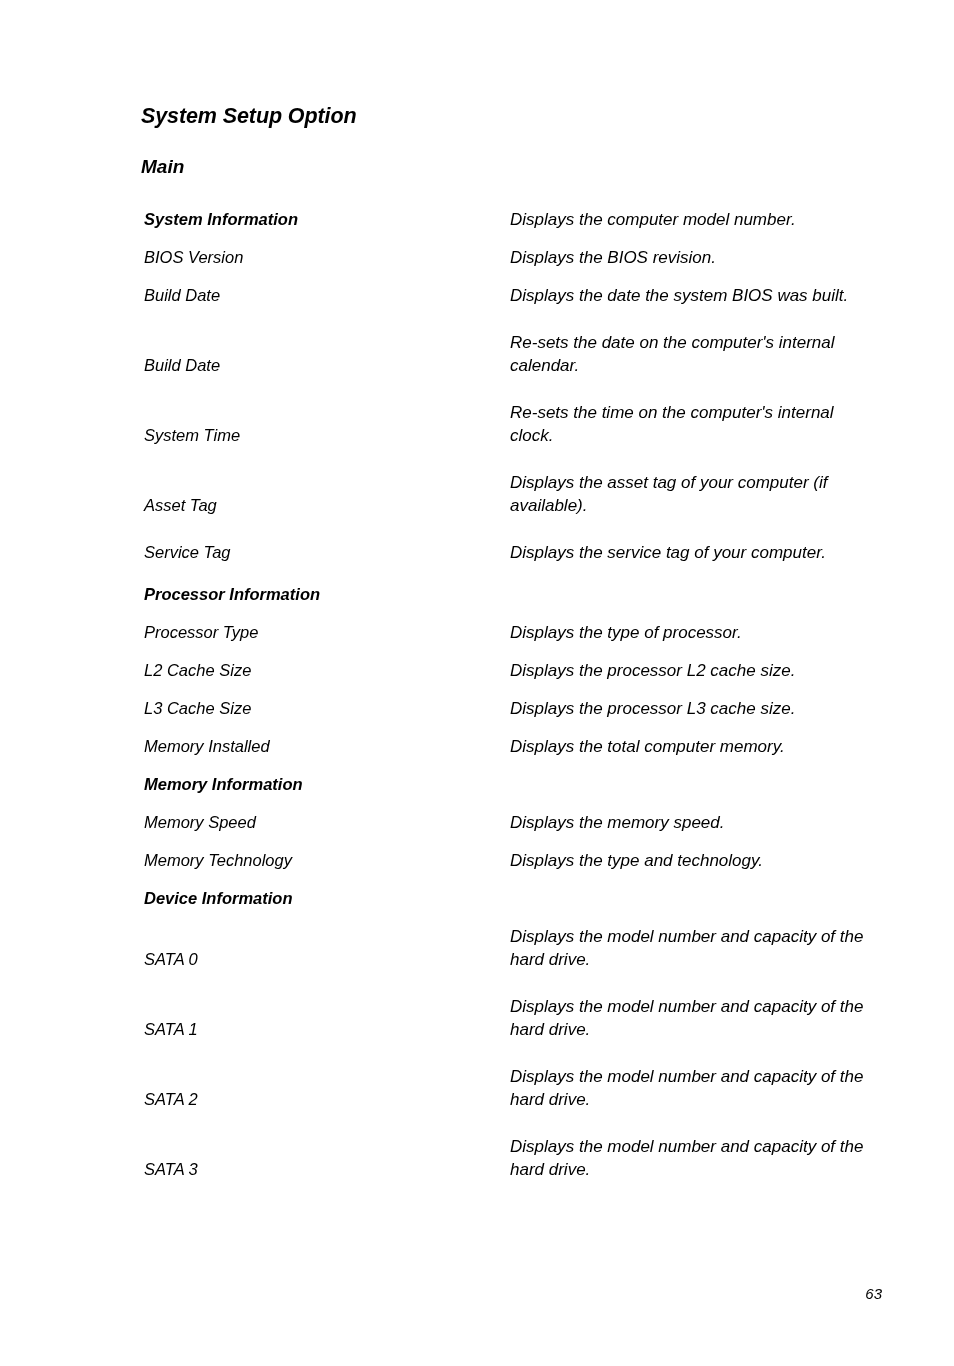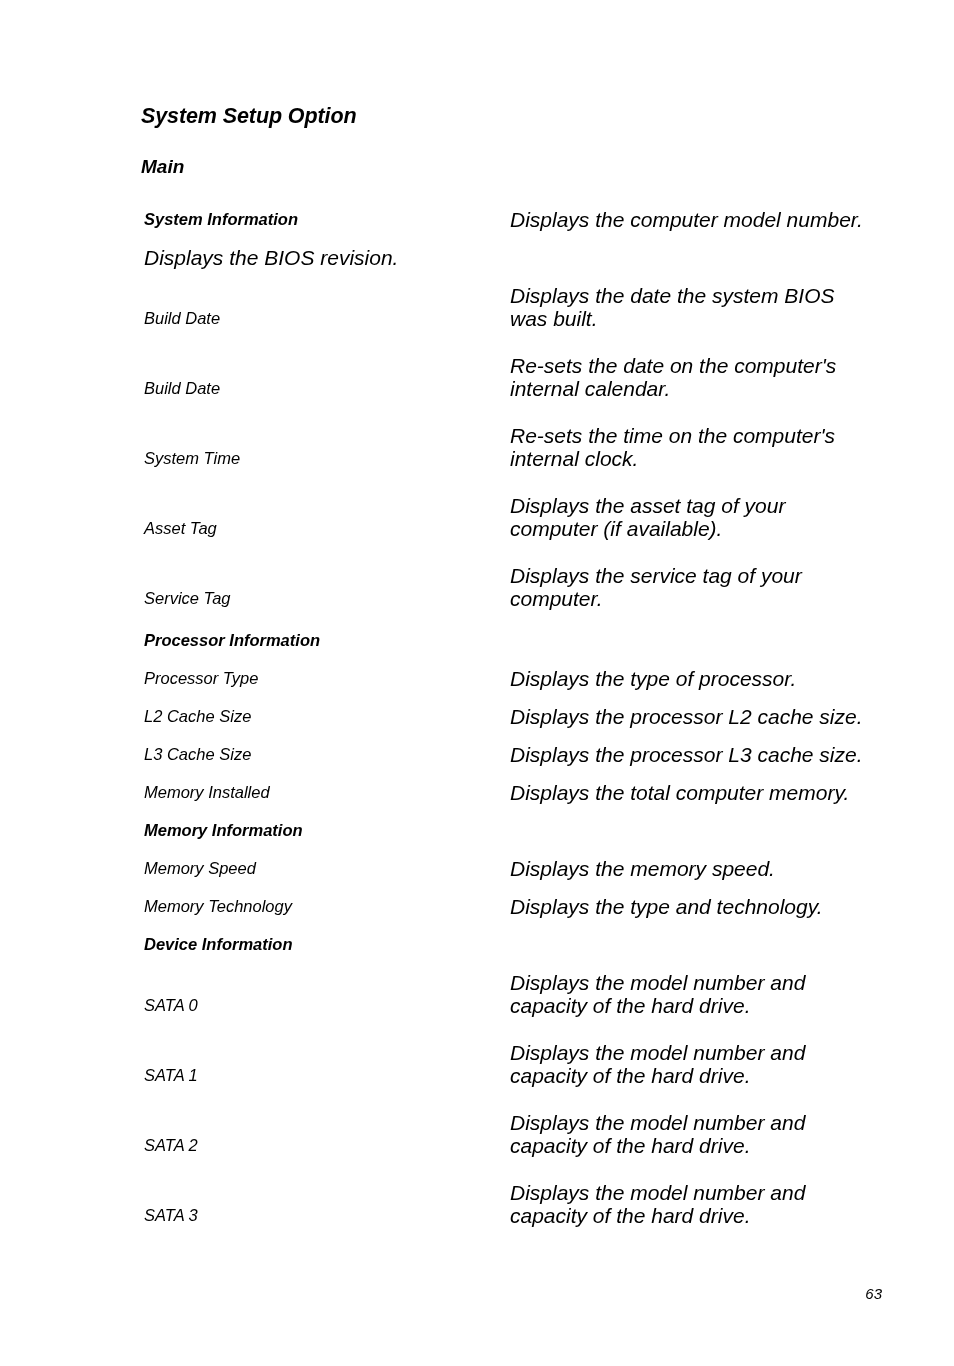--- a/index.html
+++ b/index.html
@@ -56,21 +56,21 @@
   .cell-label {
     width: 366px;
     flex: 0 0 366px;
     font-size: 16.5px;
     line-height: 23px;
     padding: 7px 0 8px 0;
     box-sizing: border-box;
   }
   .cell-desc {
     flex: 1 1 auto;
-    font-size: 21px;
+    font-size: 17px;
     line-height: 23px;
     padding: 7px 0 8px 0;
     box-sizing: border-box;
     max-width: 360px;
   }
   .row.group .cell-label {
     font-weight: bold;
   }
   .row.tall .cell-label,
   .row.tall .cell-desc {
@@ -98,20 +98,21 @@
     <h1 class="doc-title">System Setup Option</h1>
 
     <h2 class="section-title">Main</h2>
 
     <div class="table" id="rows-container">
         <div class="row group">
           <div class="cell-label">System Information</div>
           <div class="cell-desc">Displays the computer model number.</div>
         </div>
         <div class="row">
+          <div class="cell-label">BIOS Version</div>
           <div class="cell-desc">Displays the BIOS revision.</div>
         </div>
         <div class="row tall">
           <div class="cell-label">Build Date</div>
           <div class="cell-desc">Displays the date the system BIOS was built.</div>
         </div>
         <div class="row tall">
           <div class="cell-label">Build Date</div>
           <div class="cell-desc">Re-sets the date on the computer's internal calendar.</div>
         </div>

